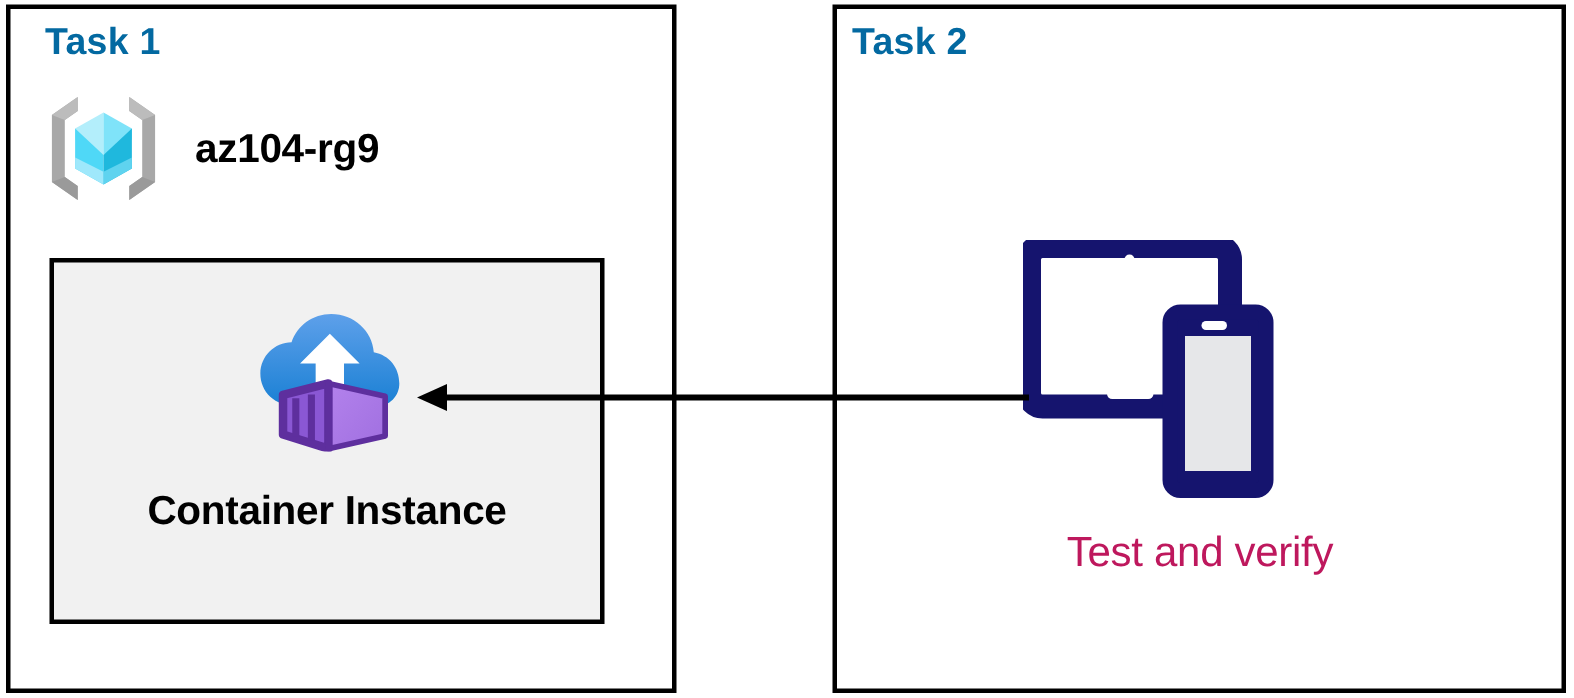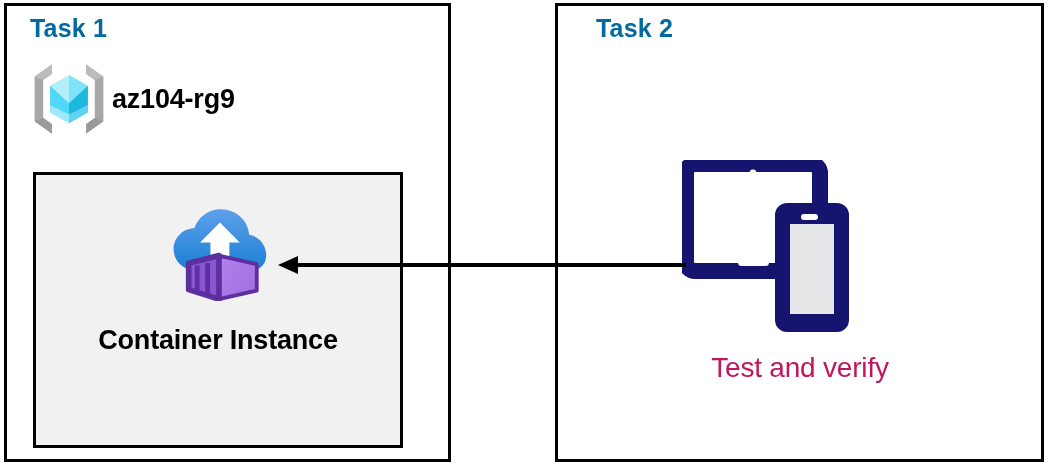--- a/index.html
+++ b/index.html
@@ -40,38 +40,39 @@
     white-space: nowrap;
   }
 
   
   #rg-row {
     position: absolute;
     left: 26px;
     top: 56px;
     display: flex;
     align-items: center;
+    gap: 18px;
   }
   #rg-icon { width: 86px; height: 86px; display: block; }
   #rg-label {
     font-size: 27px;
     font-weight: bold;
     color: #000000;
     white-space: nowrap;
     letter-spacing: -0.2px;
   }
 
   
   #aci-card {
     position: absolute;
     box-sizing: border-box;
     left: 33px;
     top: 172px;
     width: 370px;
-    height: 276px;
+    height: 244px;
     background: #f1f1f1;
     border: 3px solid #000000;
   }
   #aci-icon {
     position: absolute;
     left: 50%;
     transform: translateX(-50%);
     top: 22px;
     width: 104px;
     height: 104px;
@@ -189,21 +190,21 @@
       <path d="M33 72.5 L33 99.5" stroke="#5e2f9e" stroke-width="5"></path>
       <path d="M44 69.8 L44 102.5" stroke="#5e2f9e" stroke-width="5"></path>
 
       <path d="M56 62 L96 71 L96 99 L56 108 Z" fill="none" stroke="#5e2f9e" stroke-width="4" stroke-linejoin="round"></path>
     </svg>
     <div id="aci-label">Container Instance</div>
   </div>
 
   <div class="panel" id="panel-task2"></div>
 
-  <div class="panel-title" style="left:596px;top:14px;">Task 2</div>
+  <div class="panel-title" style="left:568px;top:14px;">Task 2</div>
 
   <svg id="devices-icon" viewBox="0 0 182 172">
 
     <rect x="4" y="4" width="134" height="107" rx="9" ry="9" fill="none" stroke="#15146e" stroke-width="16"></rect>
 
     <circle cx="71" cy="13" r="3.4" fill="#ffffff"></circle>
 
     <rect x="56" y="99" width="31" height="7" rx="3.5" ry="3.5" fill="#ffffff"></rect>
 
     <rect x="98" y="48" width="64" height="119" rx="7" ry="7" fill="#15146e" stroke="#15146e" stroke-width="10"></rect>

